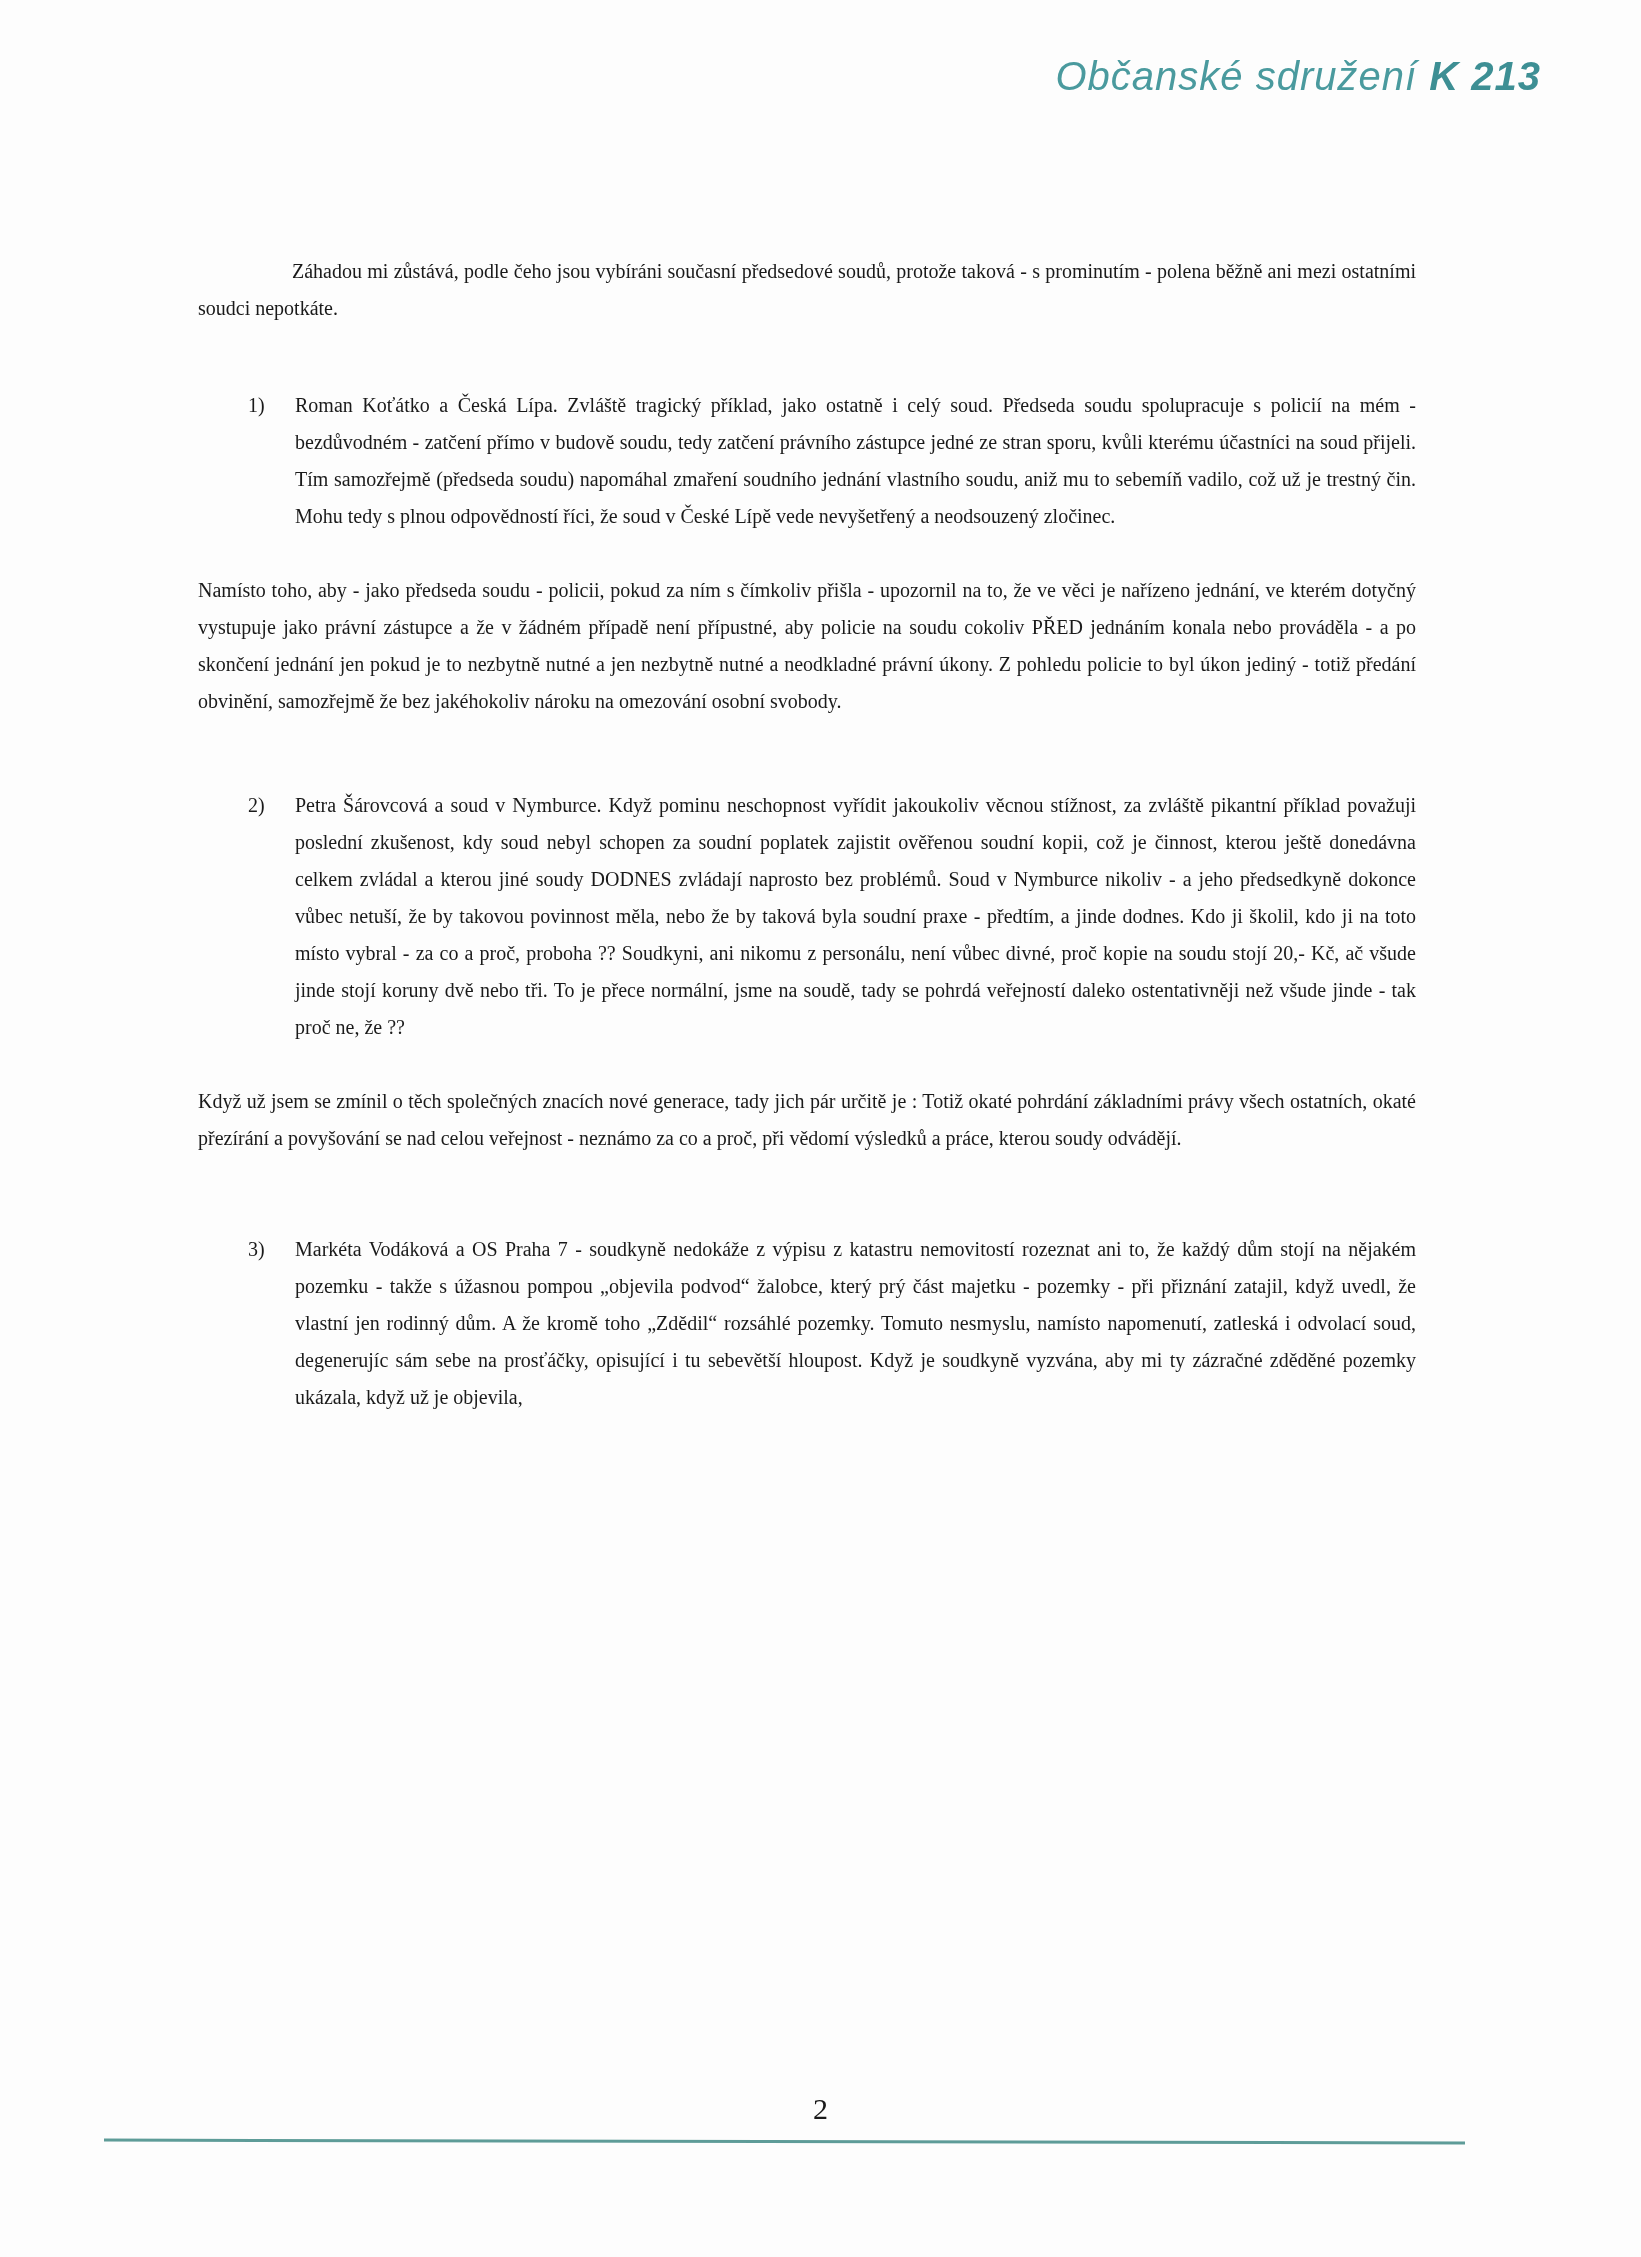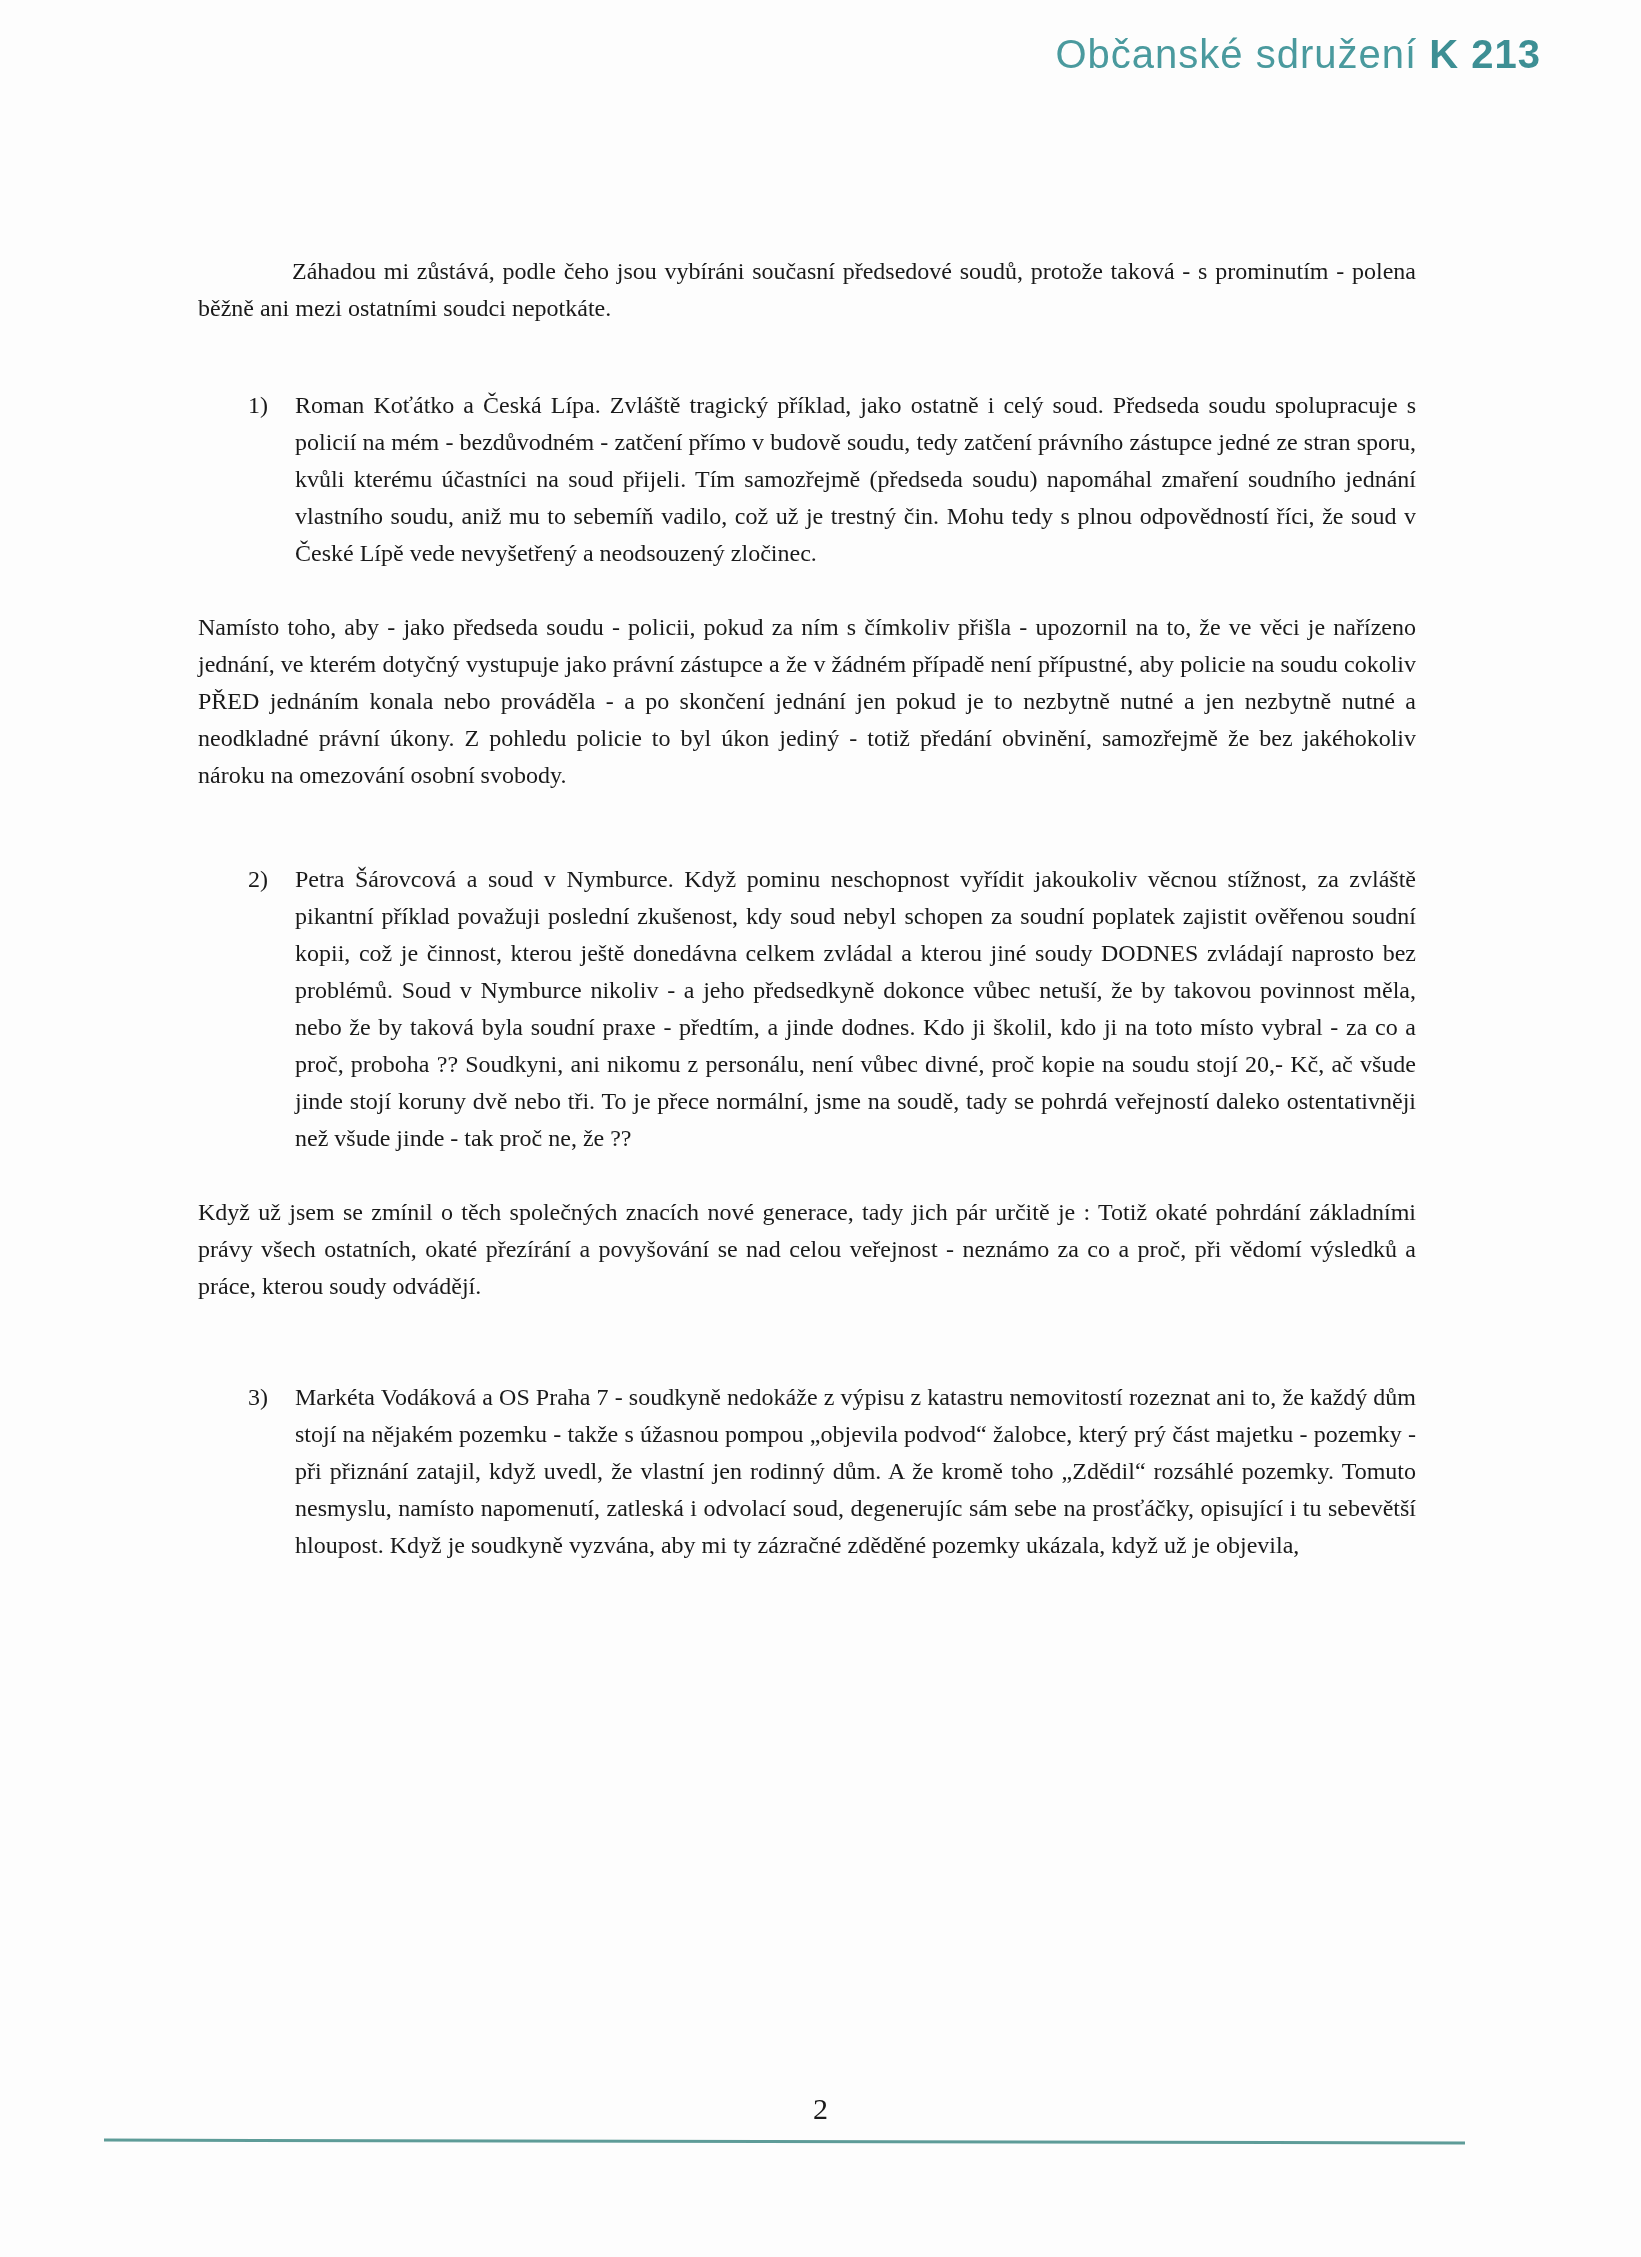--- a/index.html
+++ b/index.html
@@ -1,28 +1,28 @@
 <!DOCTYPE html>
 <html><head>
 <meta charset="utf-8">
 <style>
   html, body { margin:0; padding:0; }
   body {
     width:1641px; height:2257px; background:#fdfdfd; position:relative; overflow:hidden;
     font-family:"Liberation Serif", "DejaVu Serif", serif; color:#1a1a1a;
   }
   .header {
-    position:absolute; top:32px; right:100px;
+    position:absolute; top:54px; right:100px;
     font-family:"Liberation Sans", "DejaVu Sans", sans-serif;
-    font-size:40px; color:#4a9a9e; letter-spacing:1px;
+    font-size:40px; color:#4a9a9e; letter-spacing:1px;font-style:italic;
   }
   .header b { font-weight:bold; color:#3d8f94; }
   .content {
     position:absolute; left:198px; width:1218px; top:253px;
-    font-size:24px; line-height:37px; text-align:justify;
+    font-size:20px; line-height:37px; text-align:justify;
   }
   .p { margin:0; }
   .indent { text-indent:94px; }
   .gap { height:37px; }
   .gap-s { height:30px; }
   .li { position:relative; padding-left:97px; margin:0; }
   .li .num { position:absolute; left:50px; top:0; }
   .li b { font-weight:normal; }
   .pagenum {
     position:absolute; top:2092px; left:0; width:1641px; text-align:center;

